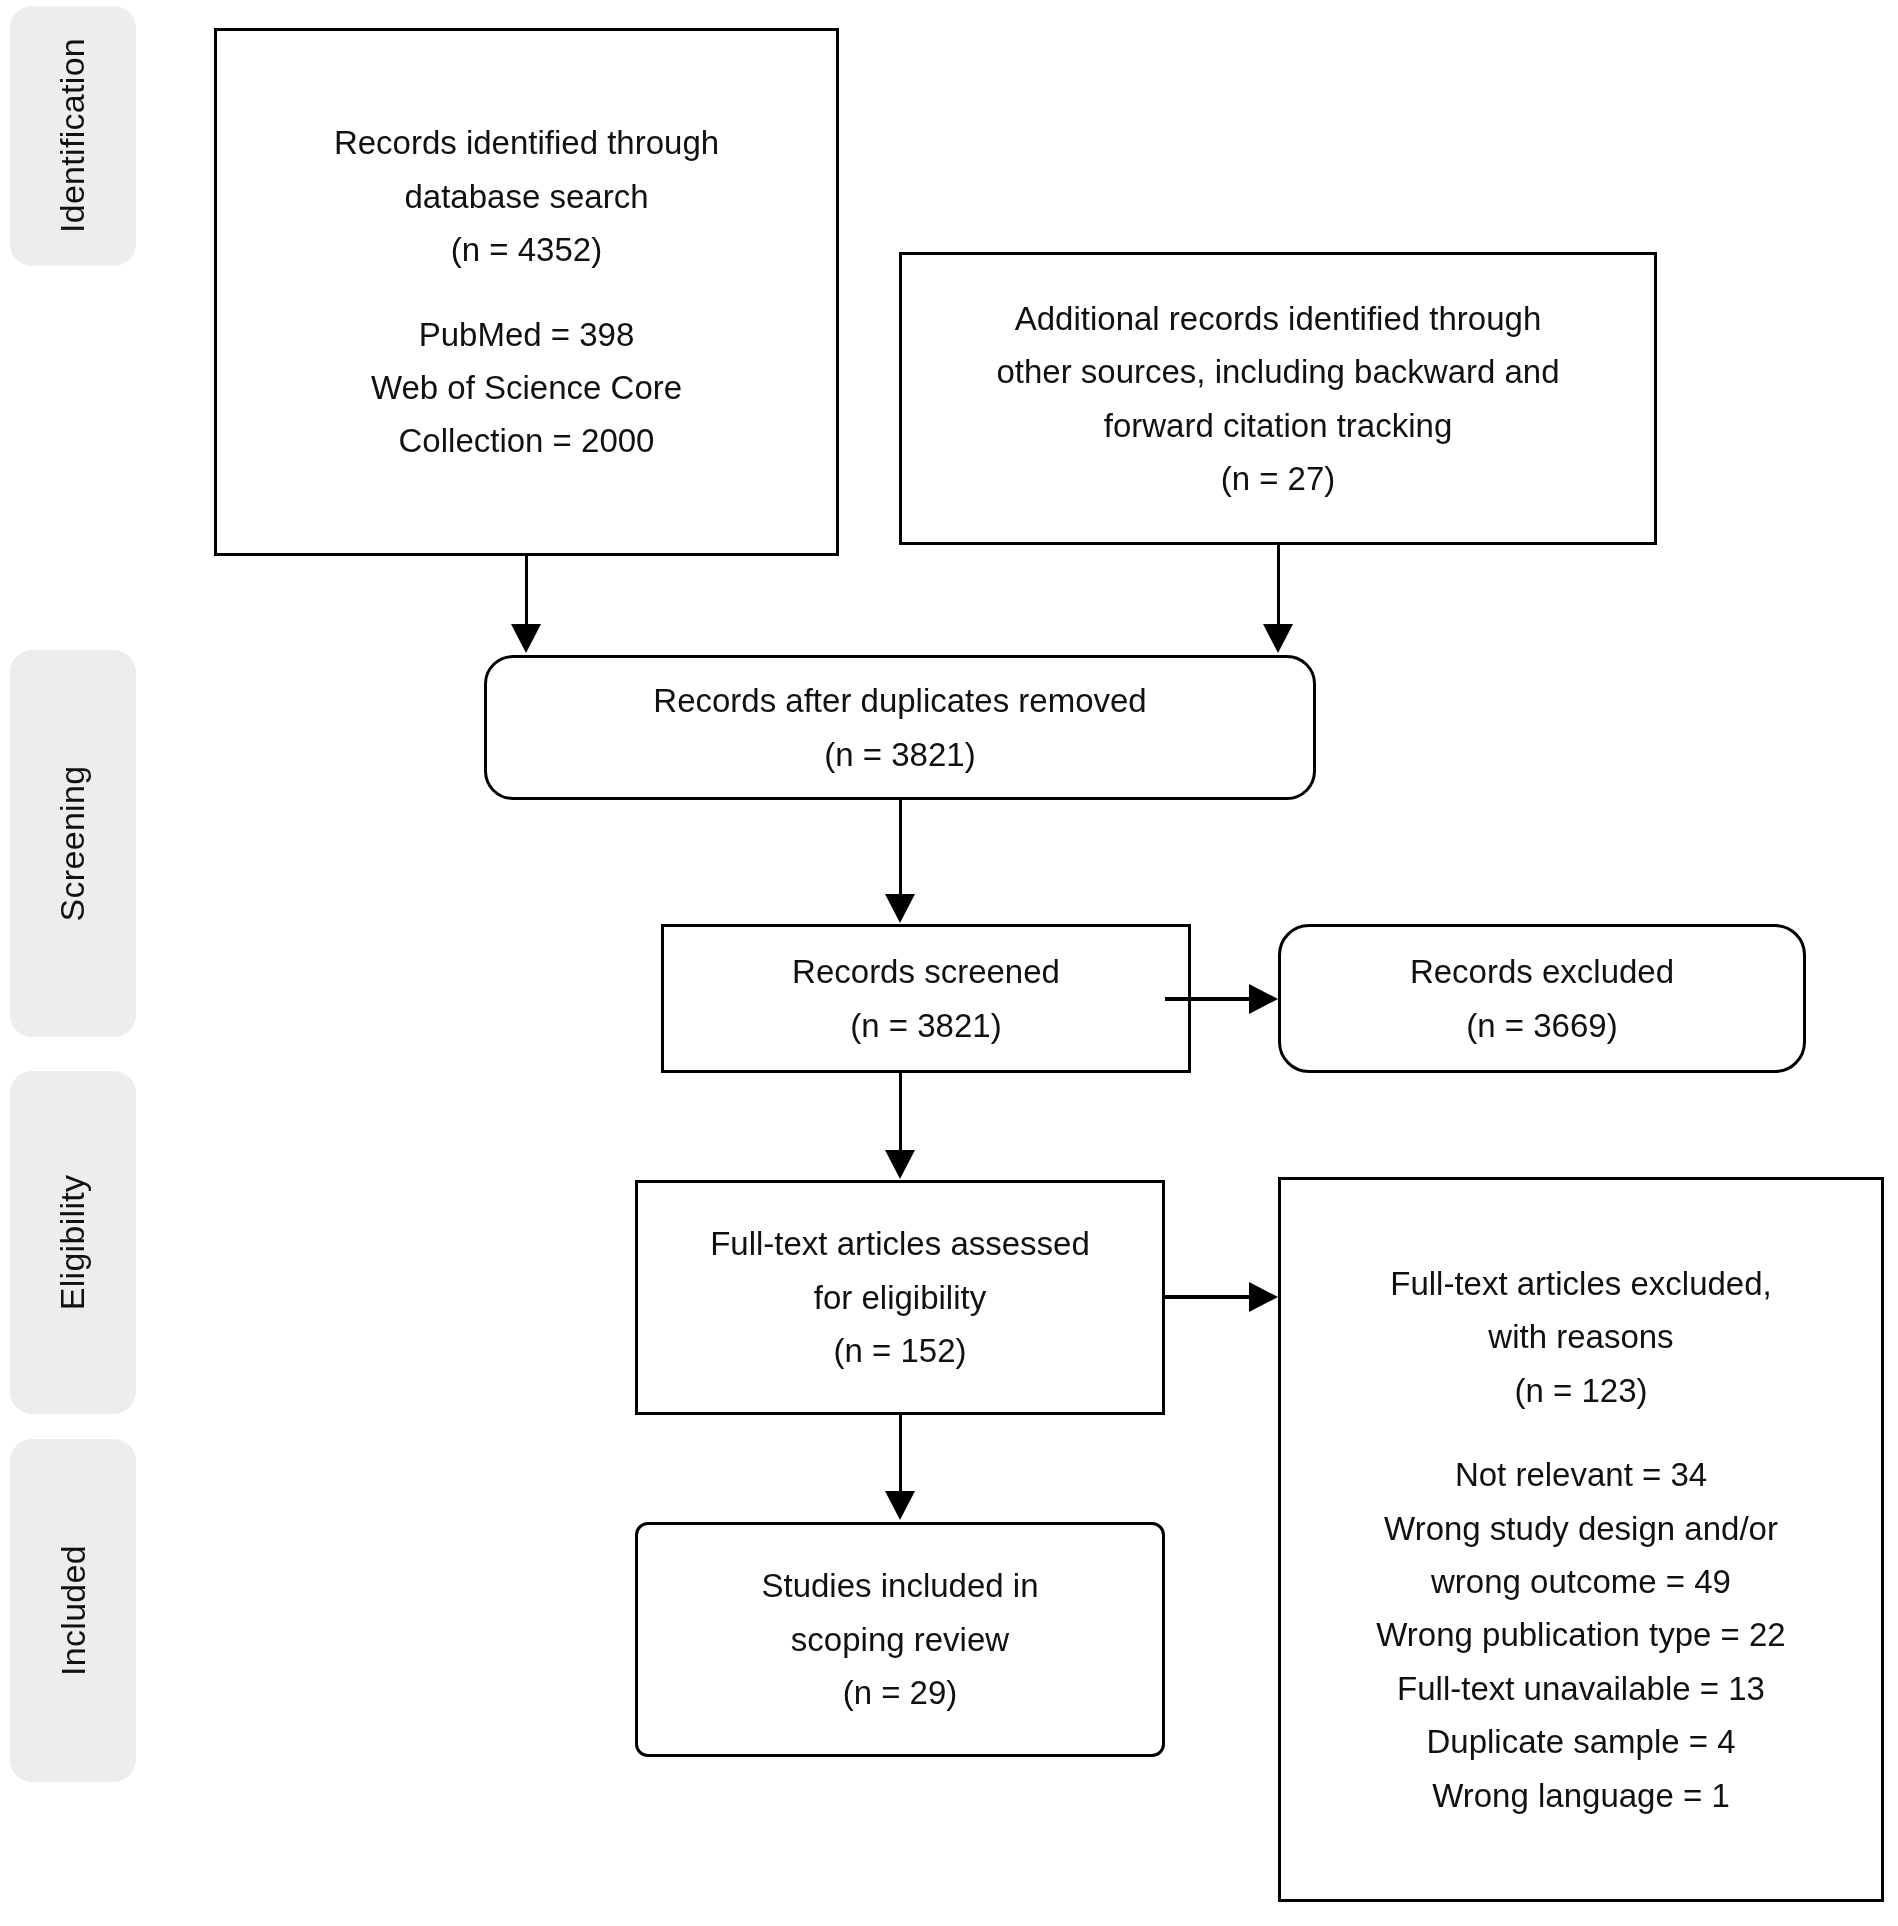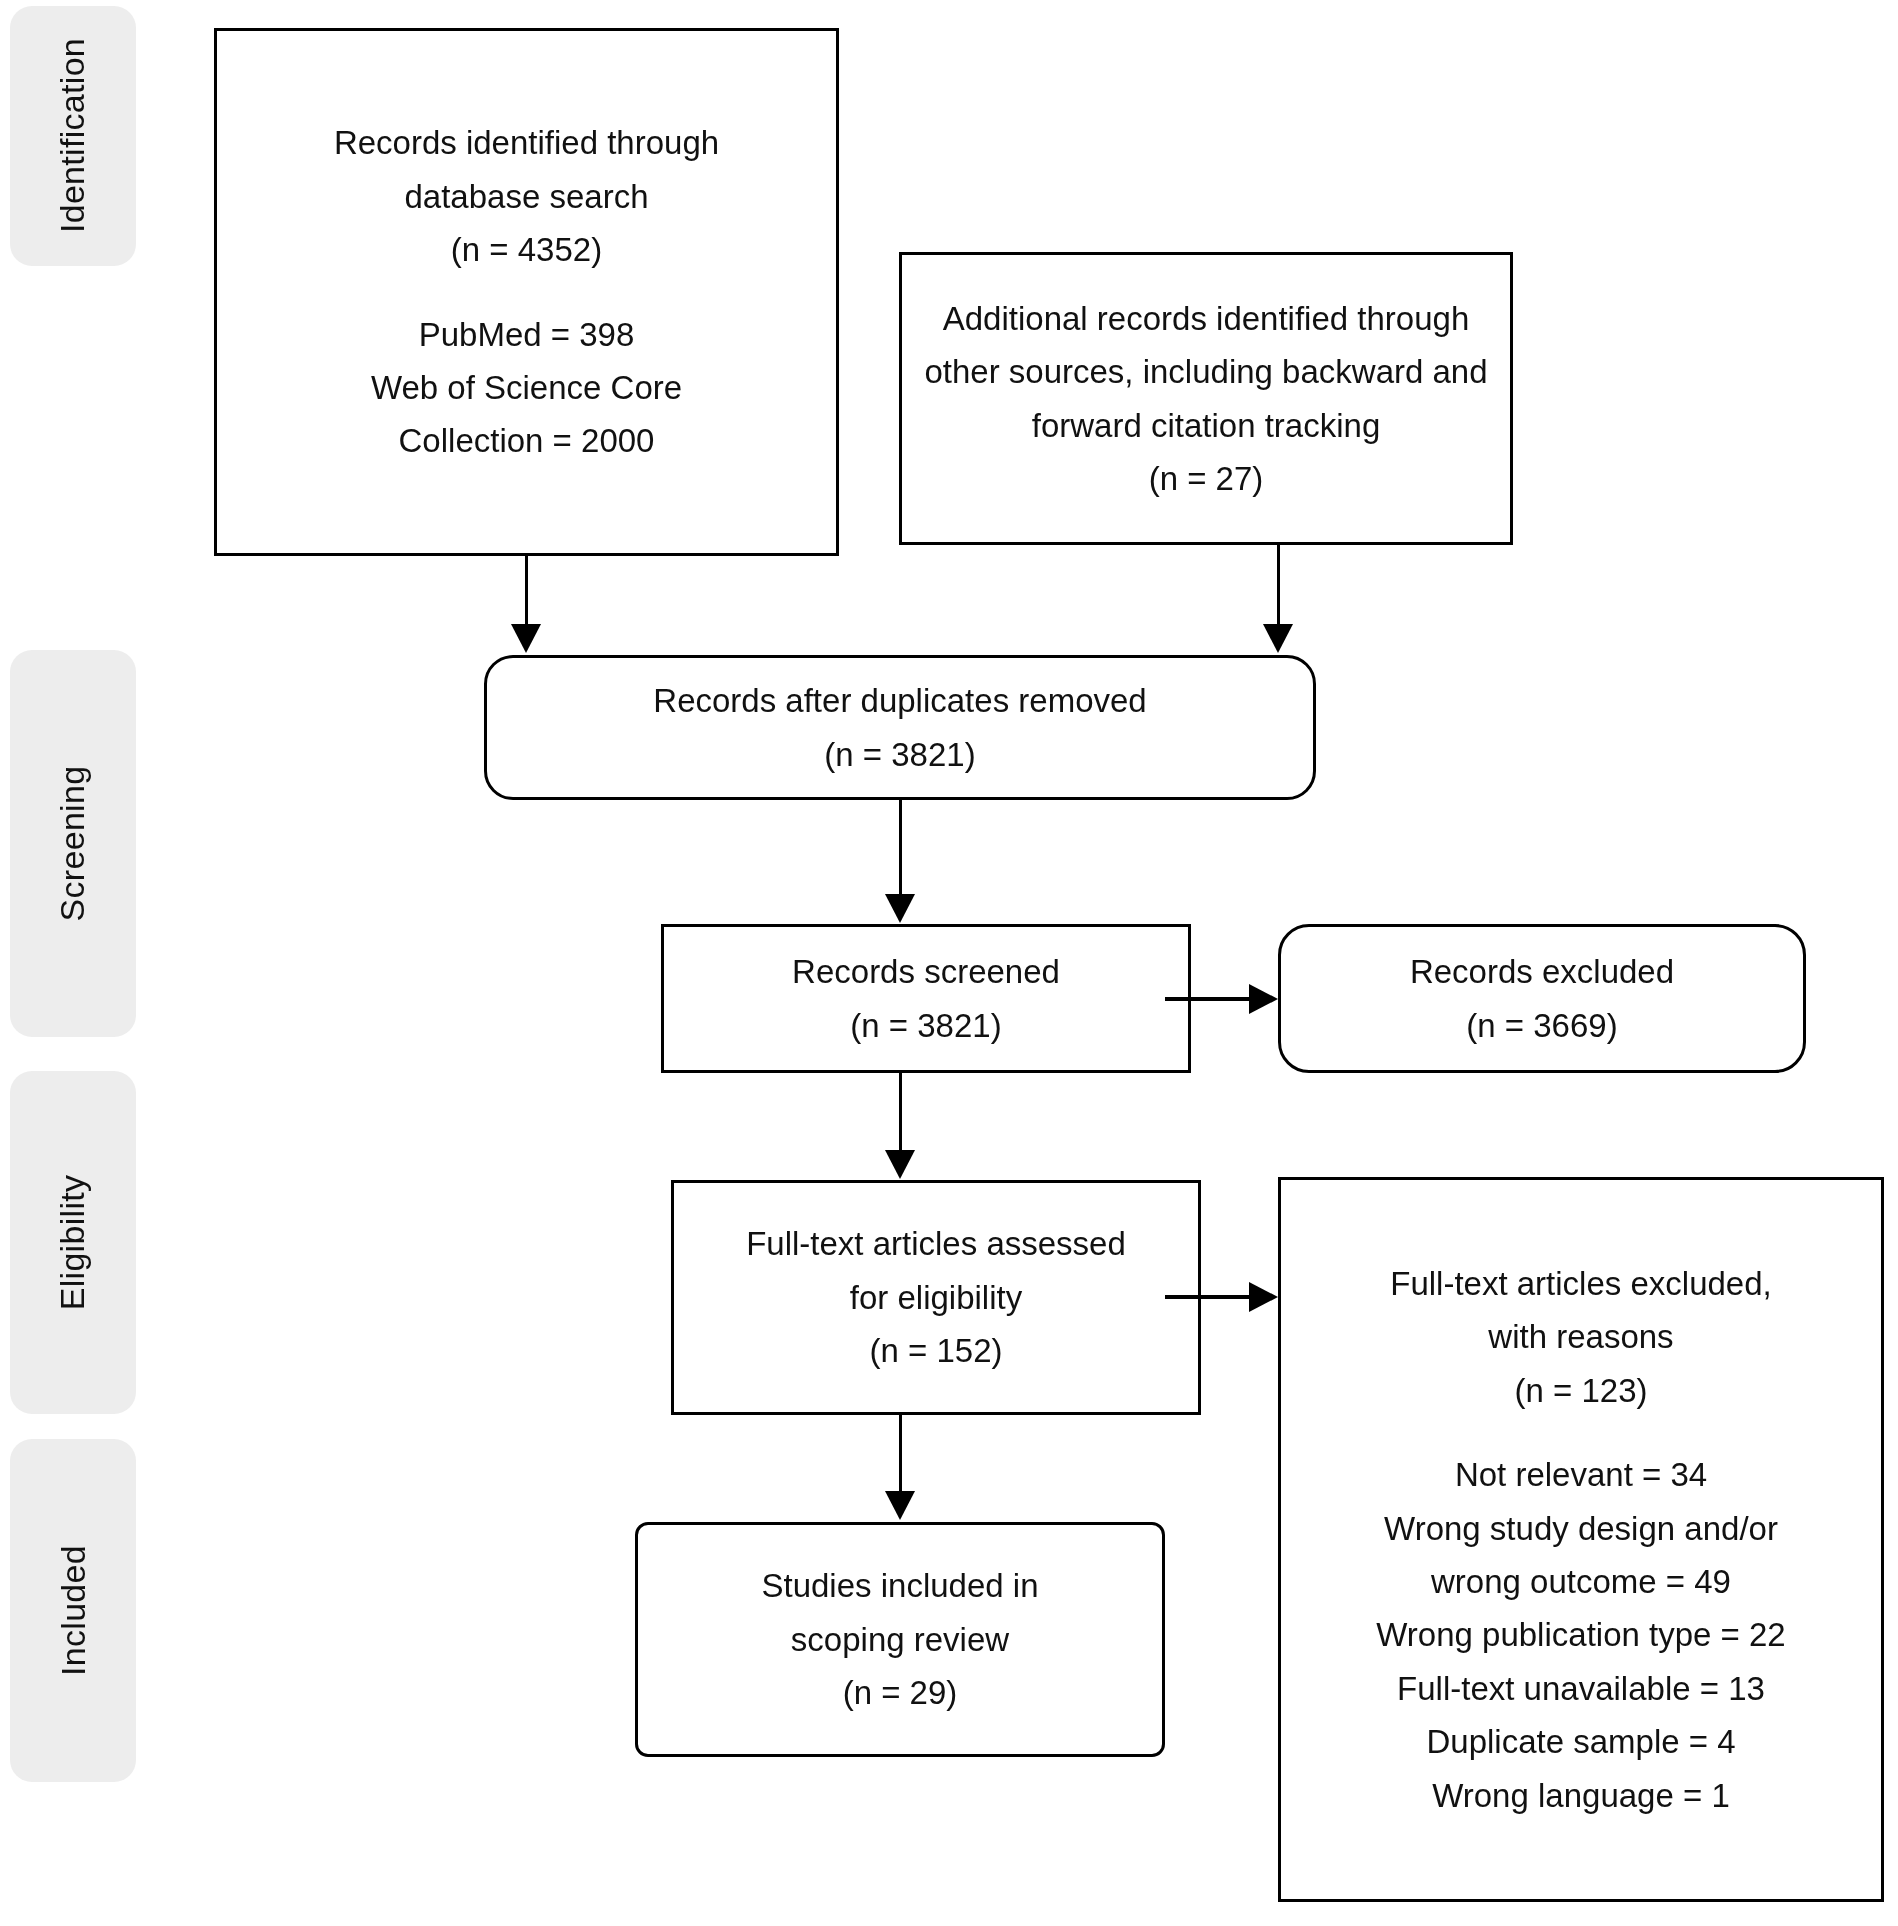--- a/index.html
+++ b/index.html
@@ -102,21 +102,21 @@
   <div class="flow-box" style="left:214px; top:28px; width:625px; height:528px;">
     <span class="line">Records identified through</span>
     <span class="line">database search</span>
     <span class="line">(n = 4352)</span>
     <span class="gap"></span>
     <span class="line">PubMed = 398</span>
     <span class="line">Web of Science Core</span>
     <span class="line">Collection = 2000</span>
   </div>
 
-  <div class="flow-box" style="left:899px; top:252px; width:614px; height:293px;">
+  <div class="flow-box" style="left:899px; top:252px; width:758px; height:293px;">
     <span class="line">Additional records identified through</span>
     <span class="line">other sources, including backward and</span>
     <span class="line">forward citation tracking</span>
     <span class="line">(n = 27)</span>
   </div>
 
   <div class="vline" style="left:525px; top:556px; height:69px;"></div>
   <div class="arrow-down" style="left:511px; top:624px;"></div>
 
   <div class="vline" style="left:1277px; top:545px; height:80px;"></div>
@@ -139,21 +139,21 @@
   <div class="arrow-right" style="left:1249px; top:984px;"></div>
 
   <div class="flow-box" style="left:1278px; top:924px; width:528px; height:149px;border-radius:31px;">
     <span class="line">Records excluded</span>
     <span class="line">(n = 3669)</span>
   </div>
 
   <div class="vline" style="left:899px; top:1073px; height:77px;"></div>
   <div class="arrow-down" style="left:885px; top:1150px;"></div>
 
-  <div class="flow-box" style="left:635px; top:1180px; width:530px; height:235px;margin-left:36px;">
+  <div class="flow-box" style="left:635px; top:1180px; width:530px; height:235px;">
     <span class="line">Full-text articles assessed</span>
     <span class="line">for eligibility</span>
     <span class="line">(n = 152)</span>
   </div>
 
   <div class="hline" style="left:1165px; top:1295px; width:86px;"></div>
   <div class="arrow-right" style="left:1249px; top:1282px;"></div>
 
   <div class="flow-box" style="left:1278px; top:1177px; width:606px; height:725px;">
     <span class="line">Full-text articles excluded,</span>

